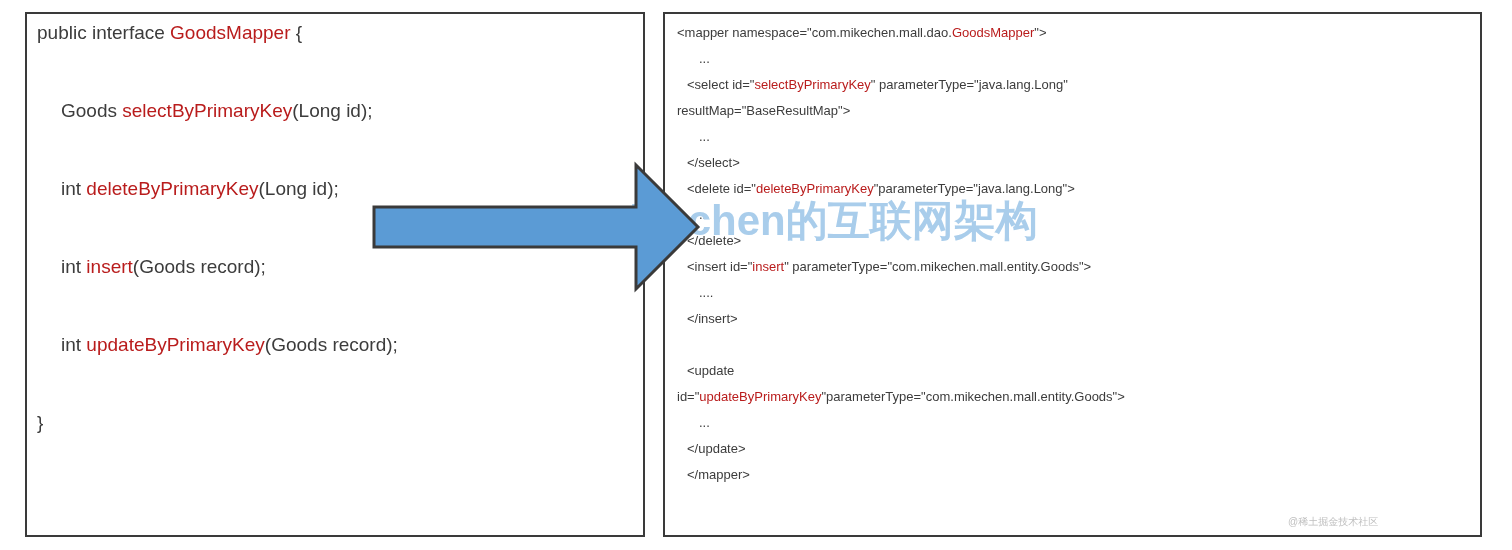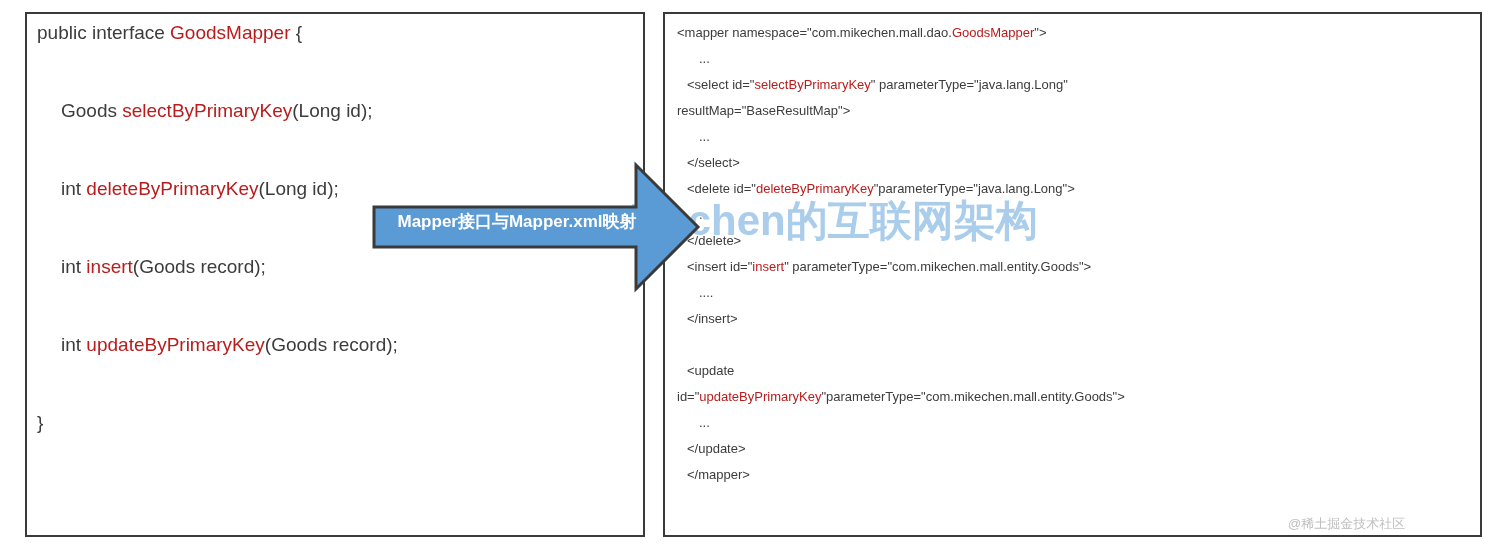--- a/index.html
+++ b/index.html
@@ -85,21 +85,21 @@
     font-size: 42px;
     font-weight: bold;
     color: #a9cdeb;
     white-space: nowrap;
     z-index: 2;
   }
   #watermark-corner {
     position: absolute;
     left: 1288px;
     top: 515px;
-    font-size: 13px;
+    font-size: 10px;
     color: #bfbfbf;
     white-space: nowrap;
     z-index: 6;
   }
 </style>
 </head>
 <body>
 
 <div class="panel" id="left-panel">
   <div class="code" id="left-code"><span class="ln "><span>public interface </span><span class="red">GoodsMapper</span><span> {</span></span><span class="ln " style="height: 52px;"><span></span></span><span class="ln indent"><span>Goods </span><span class="red">selectByPrimaryKey</span><span>(Long id);</span></span><span class="ln " style="height: 52px;"><span></span></span><span class="ln indent"><span>int </span><span class="red">deleteByPrimaryKey</span><span>(Long id);</span></span><span class="ln " style="height: 52px;"><span></span></span><span class="ln indent"><span>int </span><span class="red">insert</span><span>(Goods record);</span></span><span class="ln " style="height: 52px;"><span></span></span><span class="ln indent"><span>int </span><span class="red">updateByPrimaryKey</span><span>(Goods record);</span></span><span class="ln " style="height: 52px;"><span></span></span><span class="ln "><span>}</span></span></div>
@@ -108,16 +108,15 @@
 <div class="panel" id="right-panel">
   <div class="code" id="right-code"><span class="ln "><span>&lt;mapper namespace="com.mikechen.mall.dao.</span><span class="red">GoodsMapper</span><span>"&gt;</span></span><span class="ln i2"><span>...</span></span><span class="ln i1"><span>&lt;select id="</span><span class="red">selectByPrimaryKey</span><span>" parameterType="java.lang.Long"</span></span><span class="ln "><span>resultMap="BaseResultMap"&gt;</span></span><span class="ln i2"><span>...</span></span><span class="ln i1"><span>&lt;/select&gt;</span></span><span class="ln i1"><span>&lt;delete id="</span><span class="red">deleteByPrimaryKey</span><span>"parameterType="java.lang.Long"&gt;</span></span><span class="ln i2"><span>...</span></span><span class="ln i1"><span>&lt;/delete&gt;</span></span><span class="ln i1"><span>&lt;insert id="</span><span class="red">insert</span><span>" parameterType="com.mikechen.mall.entity.Goods"&gt;</span></span><span class="ln i2"><span>....</span></span><span class="ln i1"><span>&lt;/insert&gt;</span></span><span class="ln " style="height: 26px;"><span></span></span><span class="ln i1"><span>&lt;update</span></span><span class="ln "><span>id="</span><span class="red">updateByPrimaryKey</span><span>"parameterType="com.mikechen.mall.entity.Goods"&gt;</span></span><span class="ln i2"><span>...</span></span><span class="ln i1"><span>&lt;/update&gt;</span></span><span class="ln i1"><span>&lt;/mapper&gt;</span></span></div>
 </div>
 
 <div id="watermark-main">mikechen的互联网架构</div>
 
 <div id="arrow-block">
   <svg id="arrow-svg" width="330" height="135" viewBox="0 0 330 135">
     <polygon points="2,47 264,47 264,5 326,67 264,129 264,87 2,87" fill="#5b9bd5" stroke="#3a3a3a" stroke-width="3" stroke-linejoin="miter"></polygon>
   </svg>
-  <div id="arrow-label">Mapper接口与Mapper.xml映射</div>
 </div>
 
 <div id="watermark-corner">@稀土掘金技术社区</div>
 
 </body></html>

